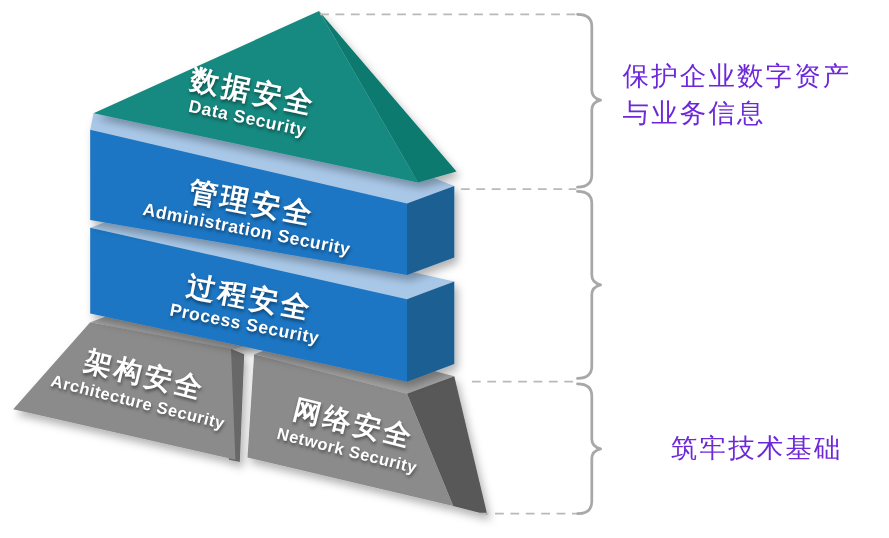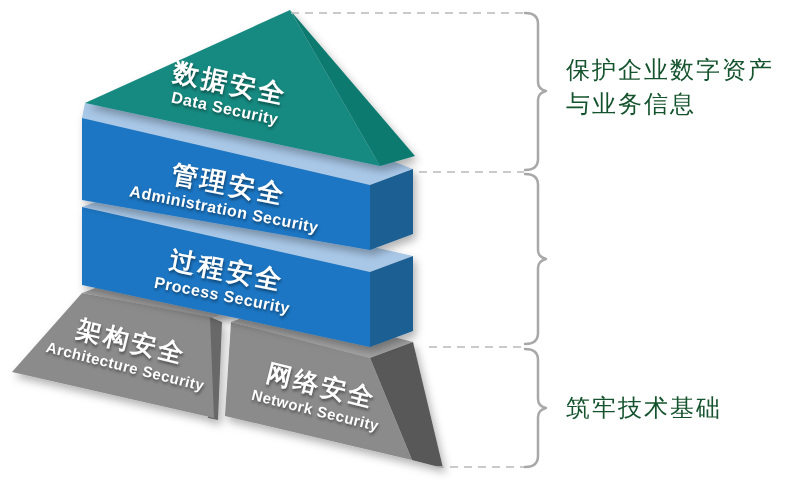--- a/index.html
+++ b/index.html
@@ -29,30 +29,30 @@
   .lbl-roof{left:98px;top:68px;width:260px;transform:rotate(12deg);}
   .lbl-mgmt{left:97px;top:169px;width:260px;transform:rotate(11deg);}
   .lbl-proc{left:95px;top:255px;width:260px;transform:rotate(11deg);}
   .lbl-arch{left:23px;top:326px;width:212px;transform:rotate(14deg);}
   .lbl-net{left:213px;top:370px;width:212px;transform:rotate(14deg);}
 
   
   .ann{
     position:absolute;
     left:566px;
-    color:#14532d;
+    color:#6d28d9;
     font-size:24px;
     line-height:34px;
     letter-spacing:2px;
     white-space:pre-line;
     font-family:Liberation Serif, serif;
   }
   .ann-1{top:53px;}
   .ann-2{top:225px;}
-  .ann-3{top:391px;}
+  .ann-3{top:391px;margin-left:44px;}
 </style>
 </head>
 <body>
 
 <div class="stage">
 
   <svg width="808" height="489" viewBox="0 0 808 489">
     <defs>
       <filter id="blockShadow" x="-20%" y="-20%" width="140%" height="160%">
         <feDropShadow dx="3" dy="5" stdDeviation="4" flood-color="#000000" flood-opacity="0.3"></feDropShadow>

